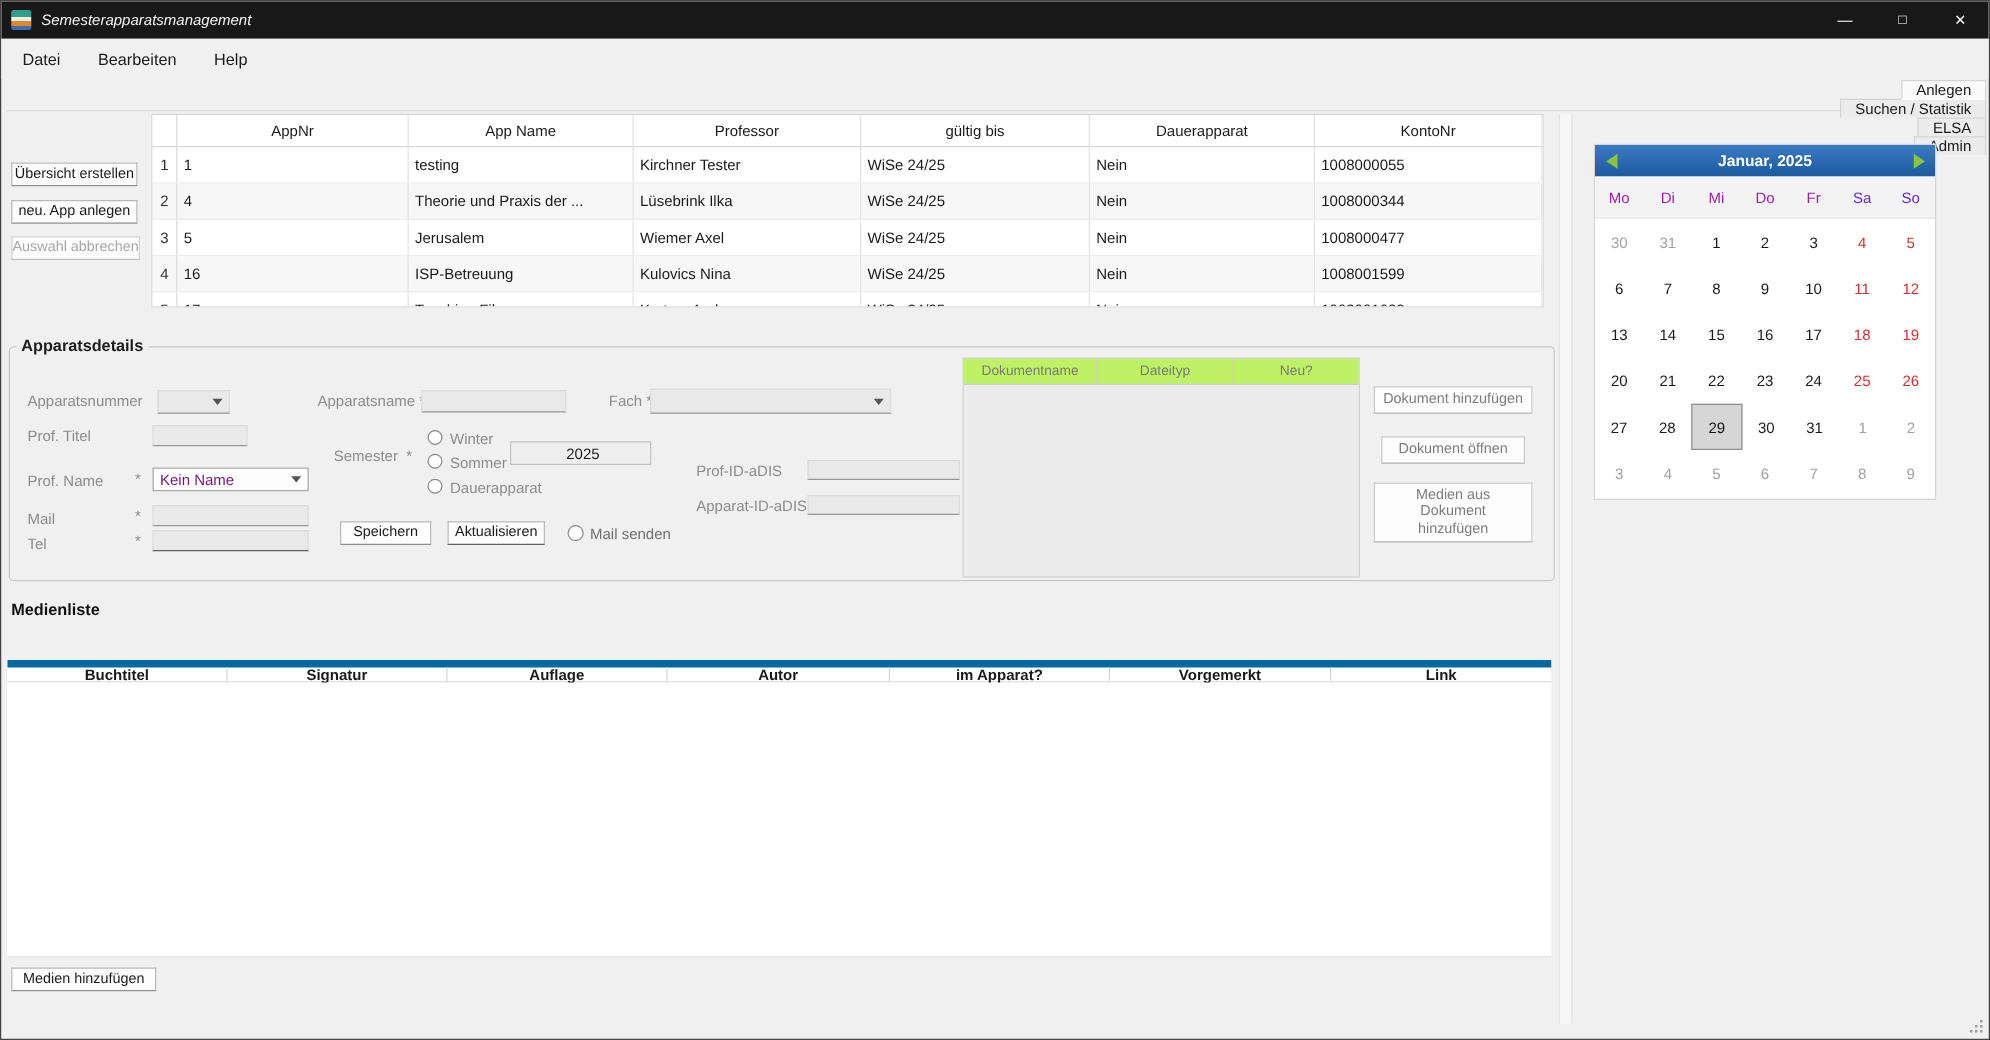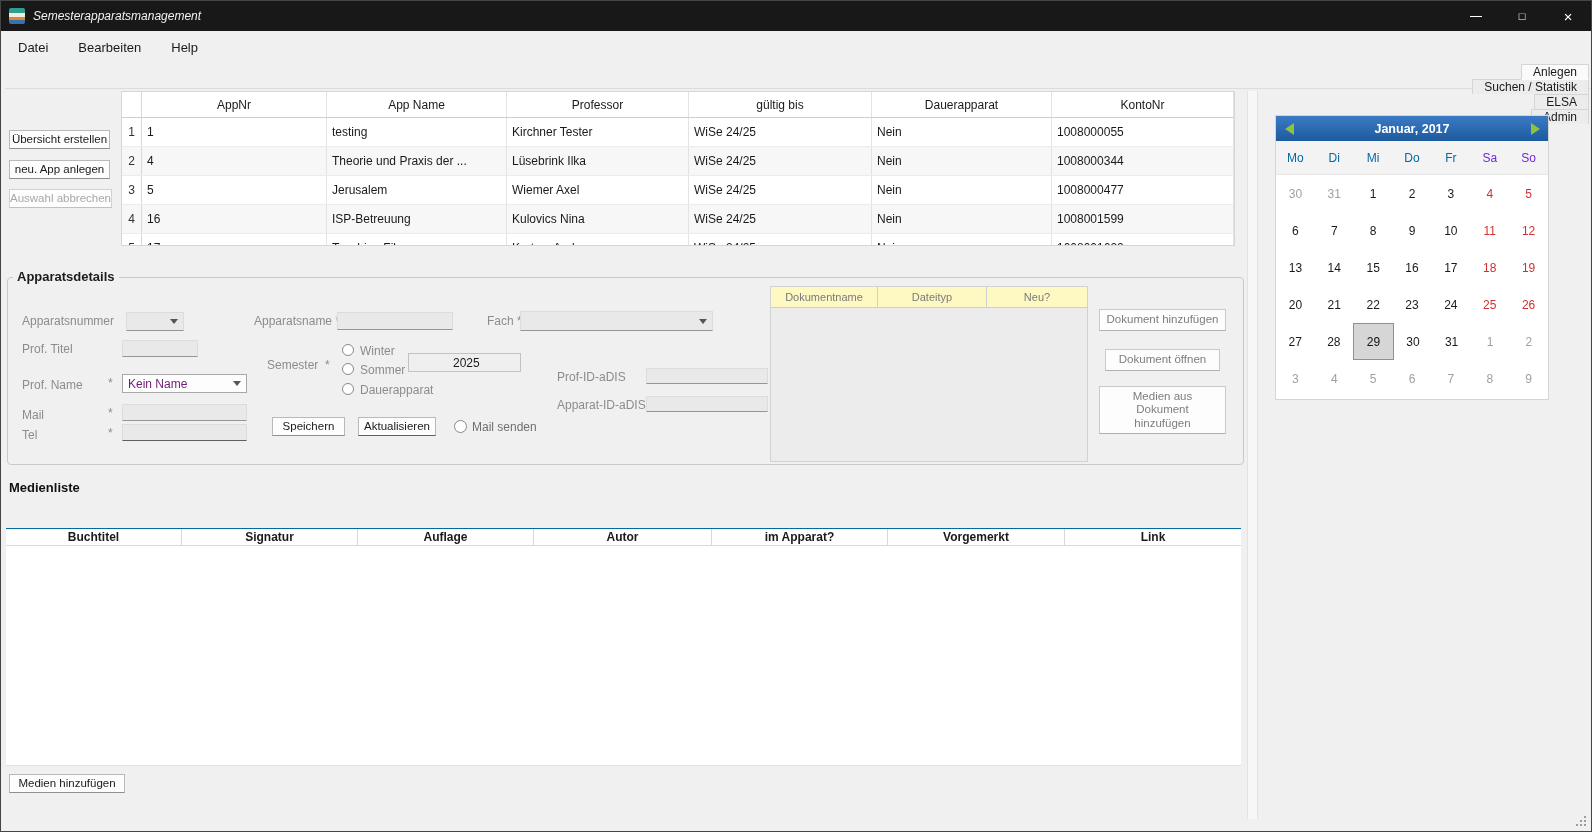--- a/index.html
+++ b/index.html
@@ -55,39 +55,39 @@
   .star { color:#8c8c8c; font-size:12px; }
   .field { position:absolute; background:#e9e9e9; border:1px solid #dcdcdc; border-bottom:1px solid #969696; font-size:12px; color:#1a1a1a; display:flex; align-items:center; padding:0 5px; }
   .field.boxed { background:#efefef; border:1px solid #c2c2c2; }
   .combo { position:absolute; background:#fdfdfd; border:1px solid #a8a8a8; font-size:12px; color:#701a75; display:flex; align-items:center; padding:0 5px;text-align:center; }
   .combo.flat { background:#e9e9e9; border:1px solid #dcdcdc; border-bottom:1px solid #969696; }
   .chev { margin-left:auto; width:0; height:0; border-left:4px solid transparent; border-right:4px solid transparent; border-top:5px solid #555; }
   .radio { position:absolute; width:12px; height:12px; border:1px solid #8a8a8a; border-radius:50%; background:#fff; }
   .radio-label { position:absolute; font-size:12px; color:#8c8c8c; white-space:nowrap; }
 
   .docpanel { position:absolute; left:762px; top:8px; width:318px; height:176px; background:#ececec; border:1px solid #d2d2d2; }
-  .dochead { display:flex; height:21px; background:#fef9c3; border-bottom:1px solid #cfcfcf; }
+  .dochead { display:flex; height:21px; background:#bef264; border-bottom:1px solid #cfcfcf; }
   .dochead .dc { display:flex; align-items:center; justify-content:center; font-size:11px; color:#7a7a7a; border-right:1px solid #cfcfcf; height:100%; }
   .dc1{width:107px}.dc2{width:109px}.dc3{width:100px;border-right:none!important}
 
   
-  .medhead { position:absolute; left:5px; top:527px; width:1235px; height:18px; display:flex; background:#fff; border-top:1px solid #0369a1; border-bottom:1px solid #d9d9d9; }
+  .medhead { position:absolute; left:5px; top:527px; width:1235px; height:18px; display:flex; background:#fff; border-top:6px solid #0369a1; border-bottom:1px solid #d9d9d9; }
   .medhead .mc { display:flex; align-items:center; justify-content:center; font-size:12px; font-weight:bold; border-right:1px solid #d9d9d9; height:100%; }
   .medbody { position:absolute; left:5px; top:545px; width:1235px; height:220px; background:#fff; border-bottom:1px solid #e0e0e0; }
   .m1{width:176px}.m2{width:176px}.m3{width:176px}.m4{width:178px}.m5{width:176px}.m6{width:177px}.m7{width:176px;border-right:none!important}
 
   
   .calendar { position:absolute; left:1274px; top:114px; width:274px; height:285px; background:#fff; border:1px solid #d5d5d5; }
   .cal-header { height:25px; background:linear-gradient(180deg,#3b7bc4,#1d5a9e); color:#fff; font-weight:bold; font-size:12.5px; display:flex; align-items:center; justify-content:center; position:relative; }
   .cal-arrow { position:absolute; top:5px; width:16px; height:15px; display:flex; align-items:center; justify-content:center; }
   .cal-arrow.prev { left:5px; } .cal-arrow.next { right:5px; }
   .tri-left { width:0;height:0;border-top:6px solid transparent;border-bottom:6px solid transparent;border-right:9px solid #8bc53f; }
   .tri-right { width:0;height:0;border-top:6px solid transparent;border-bottom:6px solid transparent;border-left:9px solid #8bc53f; }
   .cal-weekdays { display:flex; height:34px; background:#f3f3f3; border-bottom:1px solid #e6e6e6; }
-  .cal-wd { flex:1; display:flex; align-items:center; justify-content:center; font-size:12px; color:#0369a1; }
+  .cal-wd { flex:1; display:flex; align-items:center; justify-content:center; font-size:12px; color:#a21caf; }
   .cal-wd.red { color:#6d28d9; }
   .cal-row { display:flex; height:37px; }
   .cal-cell { flex:1; display:flex; align-items:center; justify-content:center; font-size:12px; color:#1a1a1a; }
   .cal-cell.muted { color:#a0a0a0; }
   .cal-cell.wk { color:#d03030; }
   .cal-cell.sel { background:#d6d6d6; border:1px solid #8f8f8f; color:#111; }
 
   .section-title { position:absolute; font-size:13px; font-weight:bold; color:#111; }
 
   .vscroll { position:absolute; left:1246px; top:90px; width:11px; height:728px; background:#f7f7f7; border-left:1px solid #e2e2e2; border-right:1px solid #e2e2e2; }
@@ -273,21 +273,21 @@
 
   <button class="btn abs" style="left:8px; top:773px; width:116px; height:19px;">Medien hinzufügen</button>
 
   <div class="vscroll"></div>
 
   <div class="calendar">
     <div class="cal-header">
       <div class="cal-arrow prev">
           <span class="tri-left"></span>
         </div>
-      <span>Januar, 2017</span>
+      <span>Januar, 2025</span>
       <div class="cal-arrow next">
           <span class="tri-right"></span>
         </div>
     </div>
     <div class="cal-weekdays">
       <div class="cal-wd">Mo</div>
       <div class="cal-wd">Di</div>
       <div class="cal-wd">Mi</div>
       <div class="cal-wd">Do</div>
       <div class="cal-wd">Fr</div>

